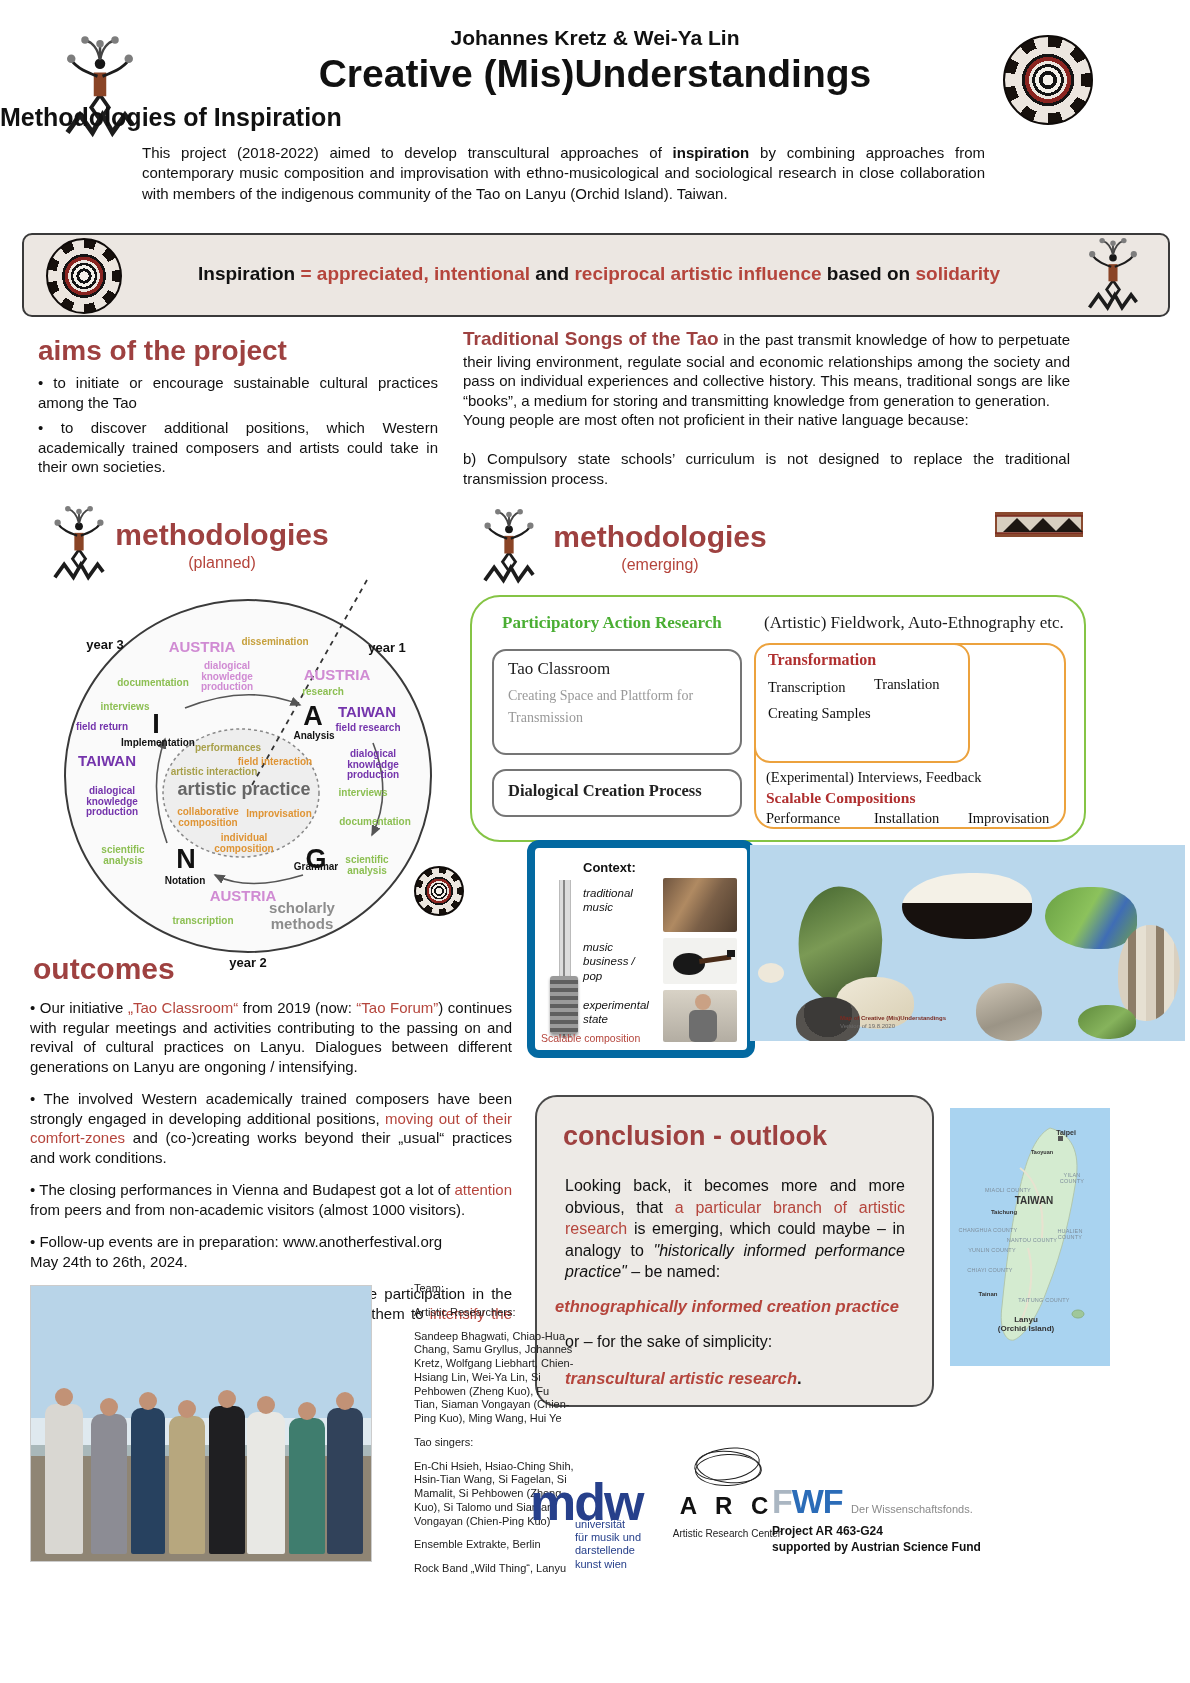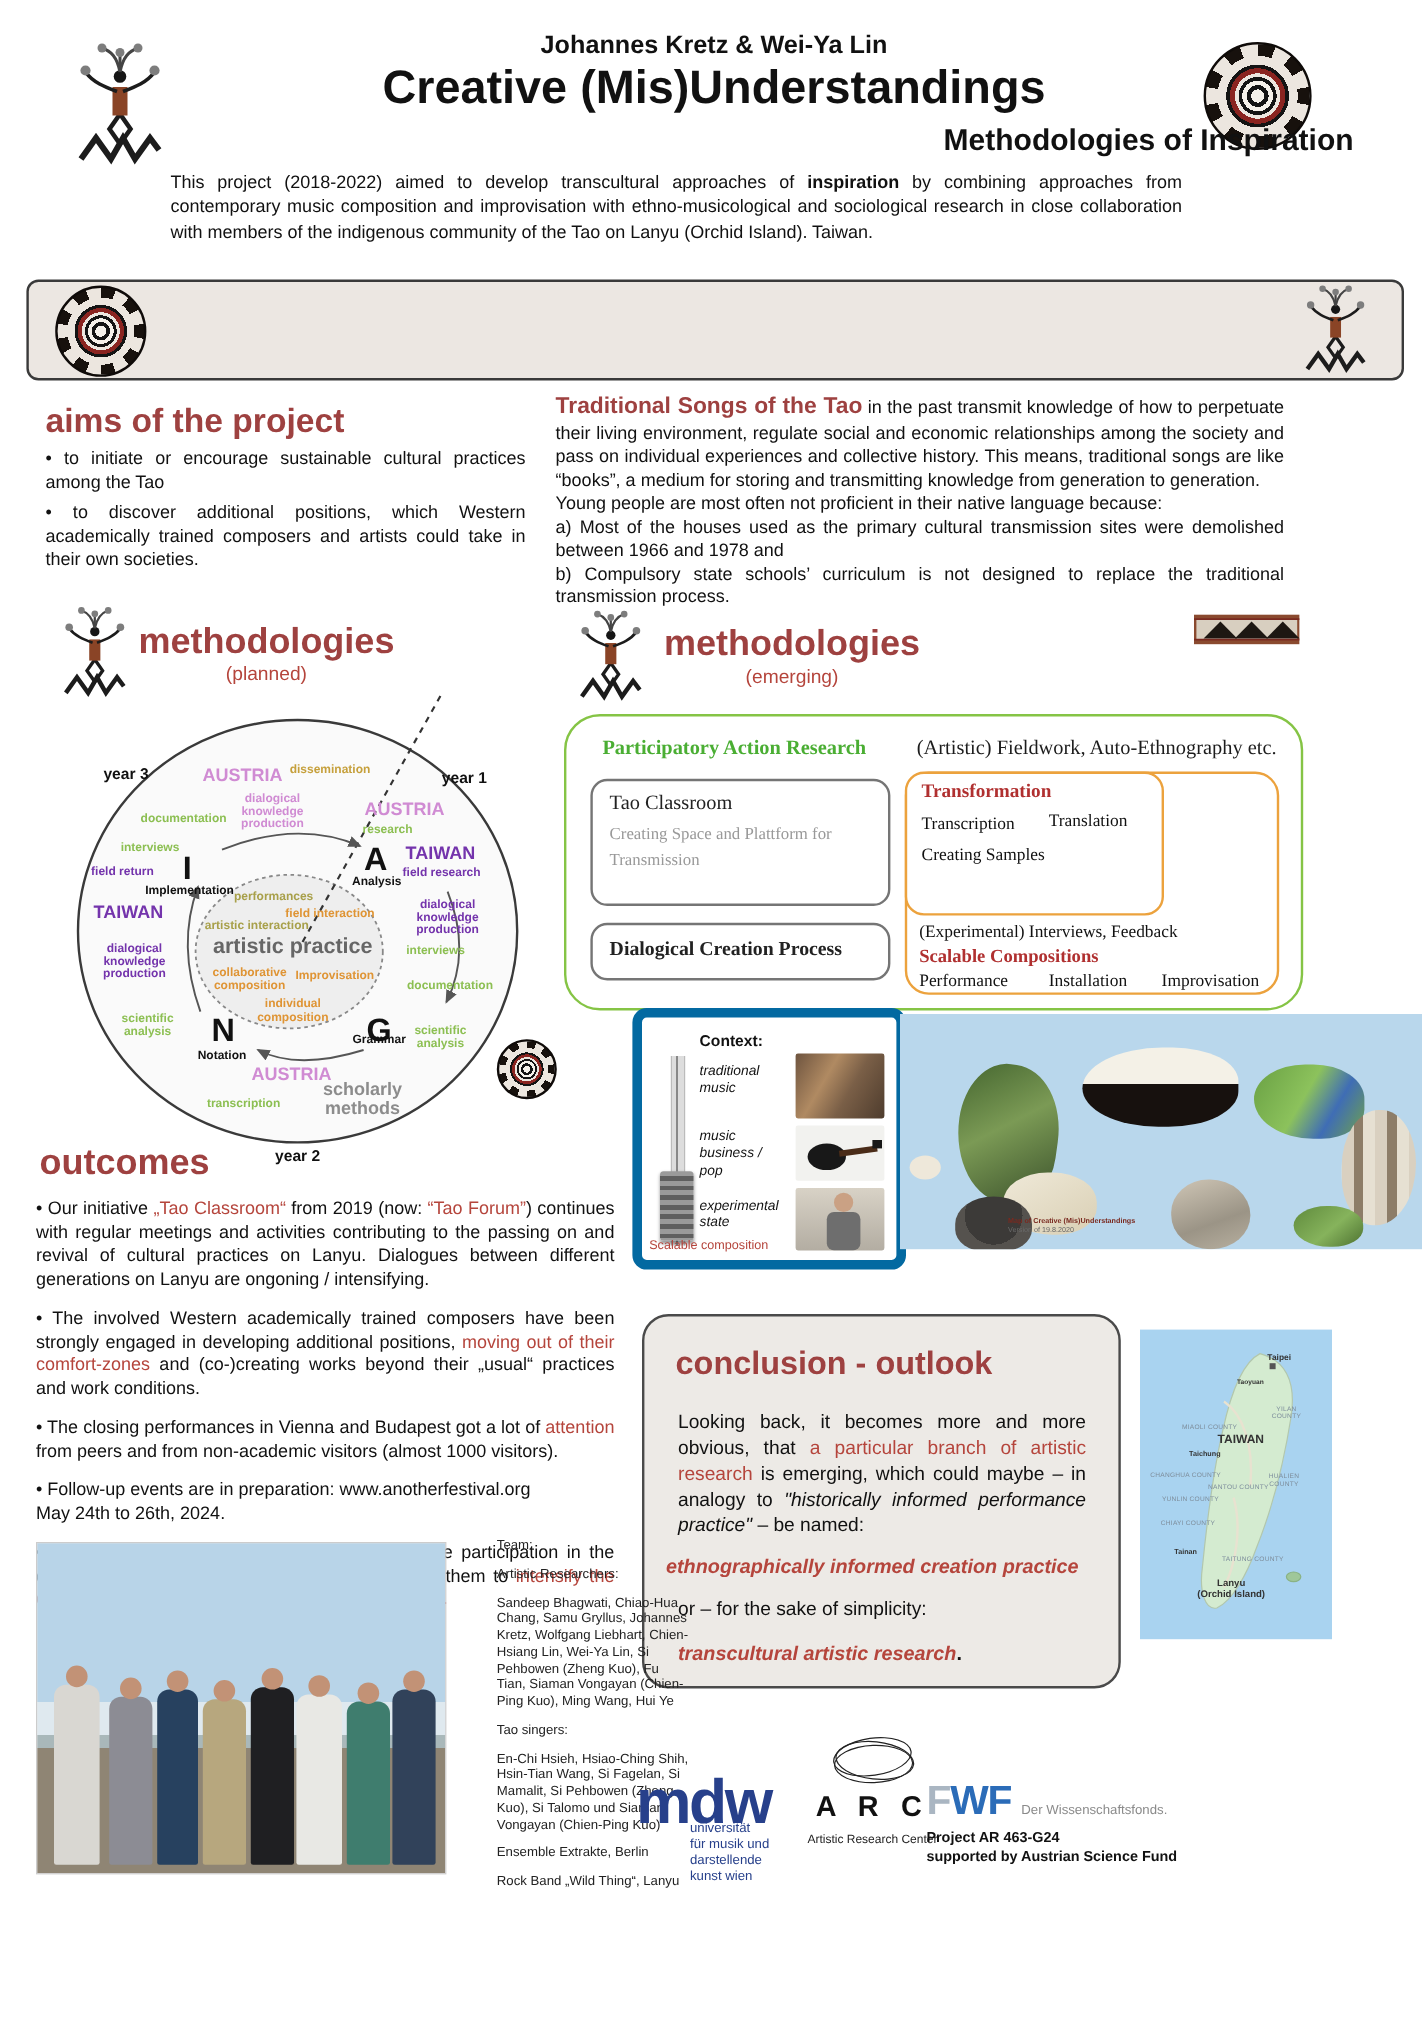--- a/index.html
+++ b/index.html
@@ -85,21 +85,21 @@
     <path d="M28 33 C20 30 12 27 7 20" stroke="#1c1c1c" stroke-width="2.4" fill="none"></path>
     <path d="M32 33 C40 30 48 27 53 20" stroke="#1c1c1c" stroke-width="2.4" fill="none"></path>
     <circle cx="7" cy="19" r="3.4" fill="#7d7d7d"></circle>
         <circle cx="53" cy="19" r="3.4" fill="#7d7d7d"></circle>
   </svg>
 </div>
   <div class="abs emblem" style="left:1003px;top:35px;width:86px;height:86px;"></div>
 
   <div class="abs b" style="left:0;top:26px;width:1190px;text-align:center;font-size:21px;">Johannes Kretz &amp; Wei-Ya Lin</div>
   <div class="abs b" style="left:0;top:52px;width:1190px;text-align:center;font-size:39px;">Creative (Mis)Understandings</div>
-  <div class="abs b" style="left:0;top:103px;width:1128px;text-align:right;font-size:25px;">Methodologies of Inspiration</div>
+  <div class="abs b" style="left:0;top:103px;width:1128px;text-align:left;font-size:25px;">Methodologies of Inspiration</div>
 
   <div class="abs just" style="left:142px;top:143px;width:843px;font-size:15px;line-height:1.35;">
     <span>This project (2018-2022) aimed to develop transcultural approaches of </span><span class="b">inspiration</span><span> by combining approaches from contemporary music composition and improvisation with ethno-musicological and sociological research in close collaboration with members of the indigenous community of the Tao on Lanyu (Orchid Island). Taiwan.</span>
   </div>
 
   <div class="abs banner">
     <div class="abs emblem" style="left:22px;top:3px;width:72px;height:72px;"></div>
     <div class="abs tao-figure" style="right:22px;top:2px;width:66px;height:76px;">
   <svg viewBox="0 0 60 84" width="100%" height="100%">
     <path d="M4 78 L14 64 L24 78 L32 64 L40 78 L50 64 L56 72" stroke="#1c1c1c" stroke-width="4" fill="none"></path>
@@ -111,30 +111,33 @@
     <path d="M30 19 L30 8" stroke="#444" stroke-width="2" fill="none"></path>
     <circle cx="18" cy="4" r="3" fill="#7d7d7d"></circle>
           <circle cx="42" cy="4" r="3" fill="#7d7d7d"></circle>
           <circle cx="30" cy="7" r="3" fill="#7d7d7d"></circle>
     <path d="M28 33 C20 30 12 27 7 20" stroke="#1c1c1c" stroke-width="2.4" fill="none"></path>
     <path d="M32 33 C40 30 48 27 53 20" stroke="#1c1c1c" stroke-width="2.4" fill="none"></path>
     <circle cx="7" cy="19" r="3.4" fill="#7d7d7d"></circle>
           <circle cx="53" cy="19" r="3.4" fill="#7d7d7d"></circle>
   </svg>
 </div>
+    <div class="abs b" style="left:120px;top:28px;width:910px;text-align:center;font-size:19px;">
+      <span>Inspiration </span><span class="red">= appreciated, intentional </span><span>and </span><span class="red">reciprocal artistic influence </span><span>based on </span><span class="red">solidarity</span>
+    </div>
   </div>
 
   <div class="abs hred" style="left:38px;top:335px;font-size:28px;">aims of the project</div>
   <div class="abs just" style="left:38px;top:373px;width:400px;font-size:15px;line-height:1.3;">• to initiate or encourage sustainable cultural practices among the Tao</div>
   <div class="abs just" style="left:38px;top:418px;width:400px;font-size:15px;line-height:1.3;">• to discover additional positions, which Western academically trained composers and artists could take in their own societies.</div>
 
   <div class="abs just" style="left:463px;top:327px;width:607px;font-size:15px;line-height:1.3;">
     <span class="hred" style="font-size:19px;">Traditional Songs of the Tao</span><span> in the past transmit knowledge of how to perpetuate their living environment, regulate social and economic relationships among the society and pass on individual experiences and collective history. This means, traditional songs are like “books”, a medium for storing and transmitting knowledge from generation to generation.</span><br>
     <span>Young people are most often not proficient in their native language because:</span><br>
-    <span>a) Most of the houses used as the primary cultural transmission sites were demolished between 1966 and 1978 and</span><br>
+    <br>
     <span>b) Compulsory state schools’ curriculum is not designed to replace the traditional transmission process.</span>
   </div>
 
   <div class="abs tao-figure" style="left:48px;top:505px;width:62px;height:78px;">
   <svg viewBox="0 0 60 84" width="100%" height="100%">
     <path d="M4 78 L14 64 L24 78 L32 64 L40 78 L50 64 L56 72" stroke="#1c1c1c" stroke-width="4" fill="none"></path>
     <path d="M30 48 L23 58 L30 68 L37 58 Z" stroke="#1c1c1c" stroke-width="3" fill="none"></path>
     <rect x="25" y="30" width="10" height="19" fill="#8a4426"></rect>
     <circle cx="30" cy="23" r="4.2" fill="#161616"></circle>
     <path d="M30 20 C28 10 24 6 18 4" stroke="#444" stroke-width="2" fill="none"></path>

